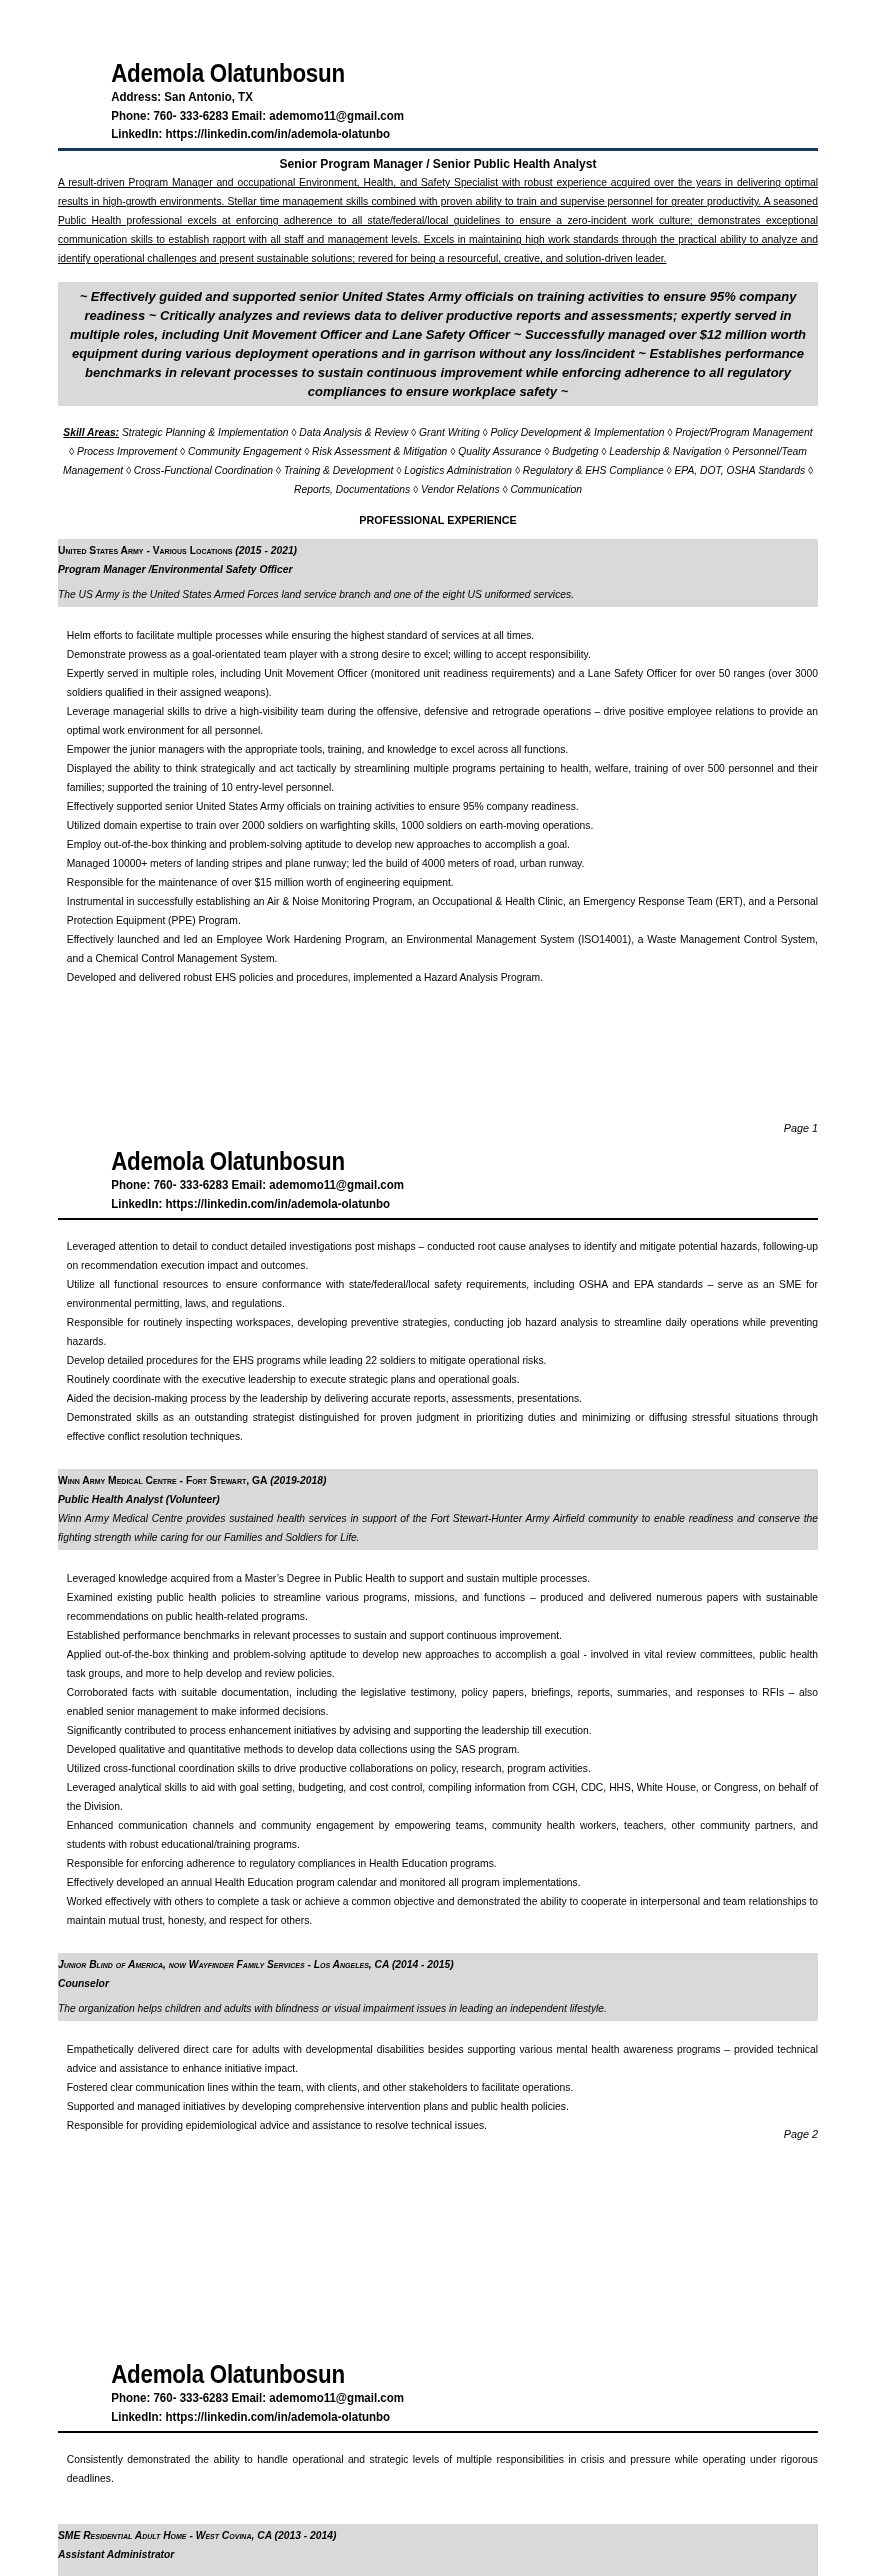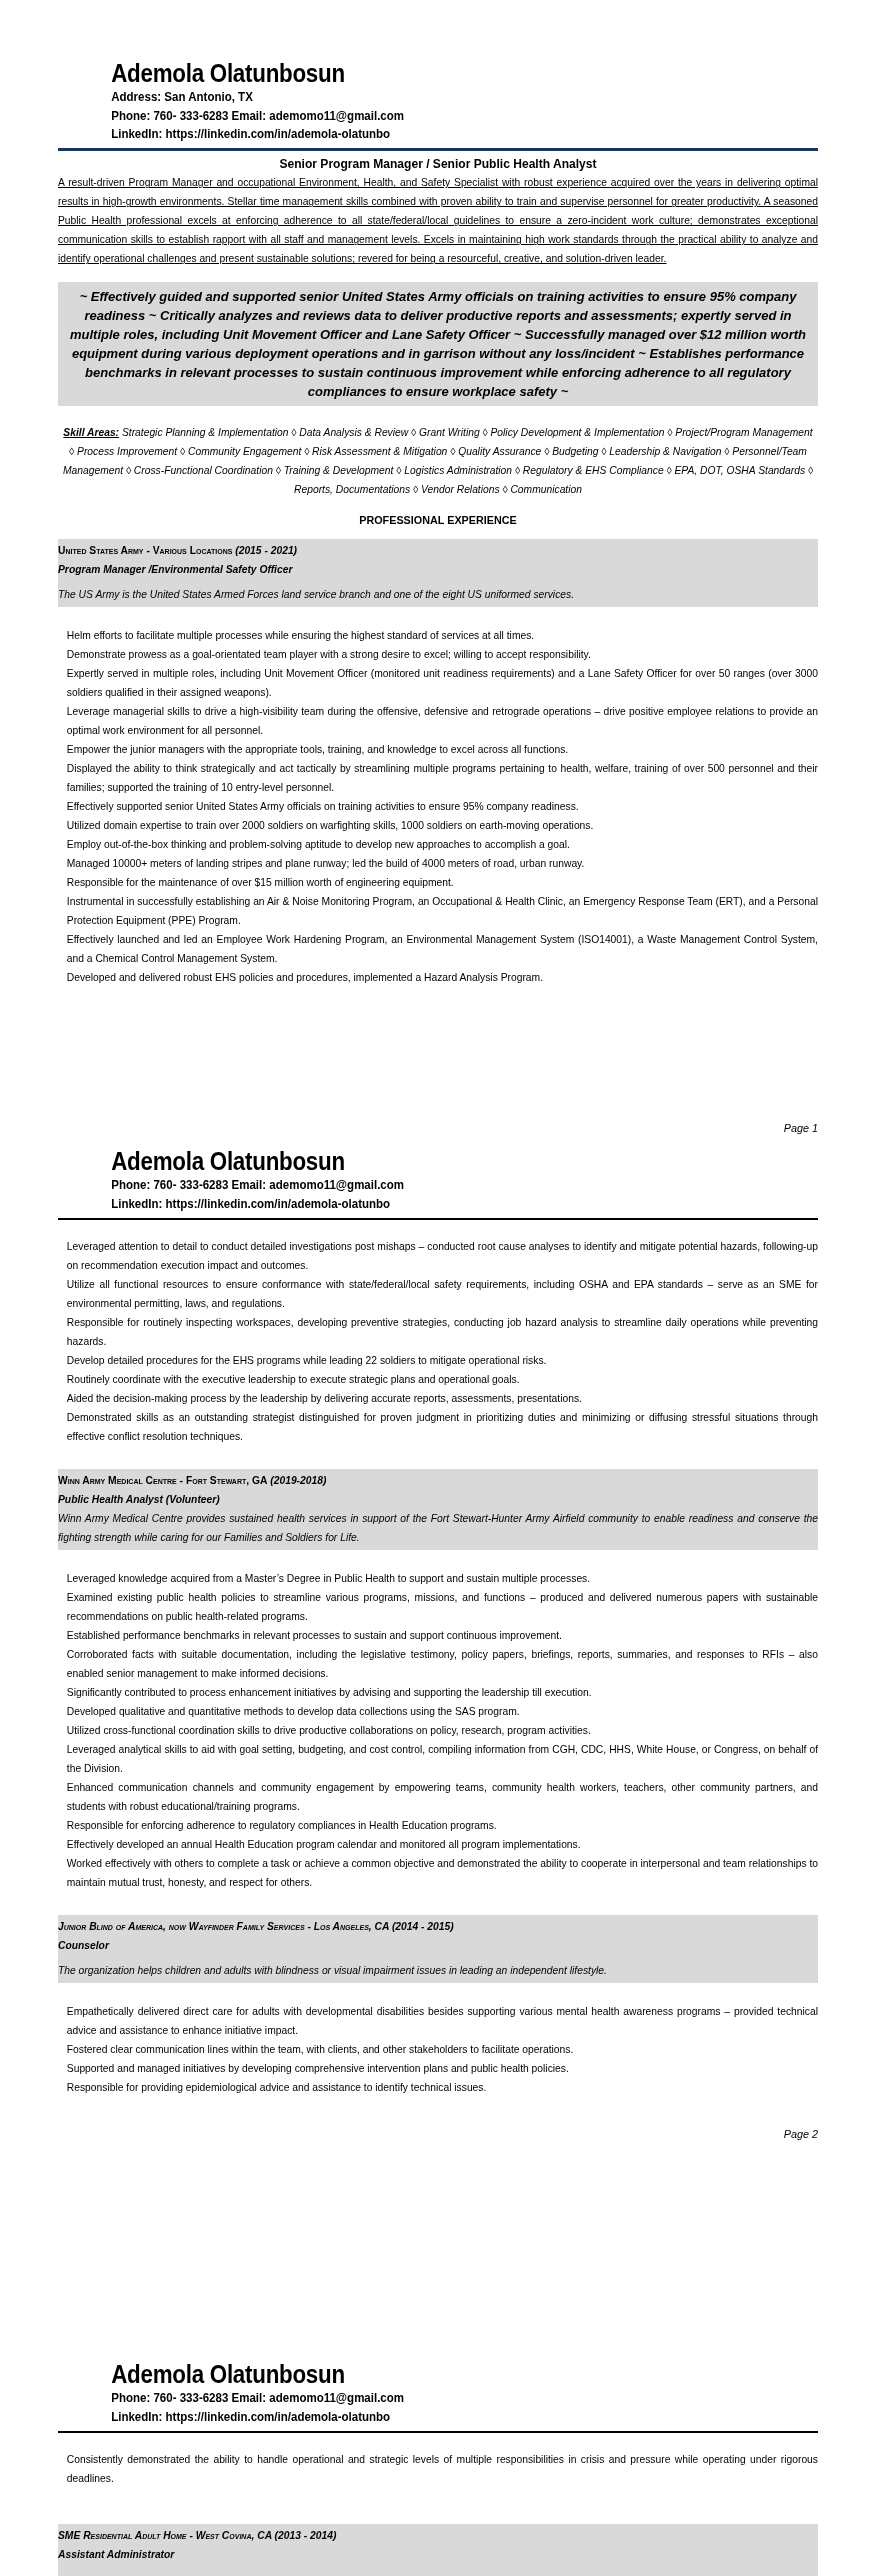--- a/index.html
+++ b/index.html
@@ -99,41 +99,42 @@
 
   <div class="job-box" style="margin-top:23px;">
     <div><span class="co">Winn Army Medical Centre - Fort Stewart, GA</span><span class="co it"> (2019-2018)</span></div>
     <div class="role">Public Health Analyst (Volunteer)</div>
     <div class="desc">Winn Army Medical Centre provides sustained health services in support of the Fort Stewart-Hunter Army Airfield community to enable readiness and conserve the fighting strength while caring for our Families and Soldiers for Life.</div>
   </div>
   <ul class="bullets">
       <li>Leveraged knowledge acquired from a Master’s Degree in Public Health to support and sustain multiple processes.</li>
       <li>Examined existing public health policies to streamline various programs, missions, and functions – produced and delivered numerous papers with sustainable recommendations on public health-related programs.</li>
       <li>Established performance benchmarks in relevant processes to sustain and support continuous improvement.</li>
+      <li>Applied out-of-the-box thinking and problem-solving aptitude to develop new approaches to accomplish a goal - involved in vital review committees, public health task groups, and more to help develop and review policies.</li>
       <li>Corroborated facts with suitable documentation, including the legislative testimony, policy papers, briefings, reports, summaries, and responses to RFIs – also enabled senior management to make informed decisions.</li>
       <li>Significantly contributed to process enhancement initiatives by advising and supporting the leadership till execution.</li>
       <li>Developed qualitative and quantitative methods to develop data collections using the SAS program.</li>
       <li>Utilized cross-functional coordination skills to drive productive collaborations on policy, research, program activities.</li>
       <li>Leveraged analytical skills to aid with goal setting, budgeting, and cost control, compiling information from CGH, CDC, HHS, White House, or Congress, on behalf of the Division.</li>
       <li>Enhanced communication channels and community engagement by empowering teams, community health workers, teachers, other community partners, and students with robust educational/training programs.</li>
       <li>Responsible for enforcing adherence to regulatory compliances in Health Education programs.</li>
       <li>Effectively developed an annual Health Education program calendar and monitored all program implementations.</li>
       <li>Worked effectively with others to complete a task or achieve a common objective and demonstrated the ability to cooperate in interpersonal and team relationships to maintain mutual trust, honesty, and respect for others.</li>
     </ul>
 
   <div class="job-box" style="margin-top:23px;">
     <div><span class="co it">Junior Blind of America, now Wayfinder Family Services - Los Angeles, CA</span><span class="co it"> (2014 - 2015)</span></div>
     <div class="role">Counselor</div>
     <div class="desc gap">The organization helps children and adults with blindness or visual impairment issues in leading an independent lifestyle.</div>
   </div>
   <ul class="bullets">
       <li>Empathetically delivered direct care for adults with developmental disabilities besides supporting various mental health awareness programs – provided technical advice and assistance to enhance initiative impact.</li>
       <li>Fostered clear communication lines within the team, with clients, and other stakeholders to facilitate operations.</li>
       <li>Supported and managed initiatives by developing comprehensive intervention plans and public health policies.</li>
-      <li>Responsible for providing epidemiological advice and assistance to identify technical issues.</li>
+      <li>Responsible for providing epidemiological advice and assistance to resolve technical issues.</li>
     </ul>
 
   <div class="page-num">Page 2</div>
 </div>
 
 <div class="page p3">
   <div class="hdr" style="padding-top:93px;">
     <div class="name">Ademola Olatunbosun</div>
     <div class="line">Phone: 760- 333-6283 Email: ademomo11@gmail.com</div>
     <div class="line">LinkedIn: https://linkedin.com/in/ademola-olatunbo</div>

